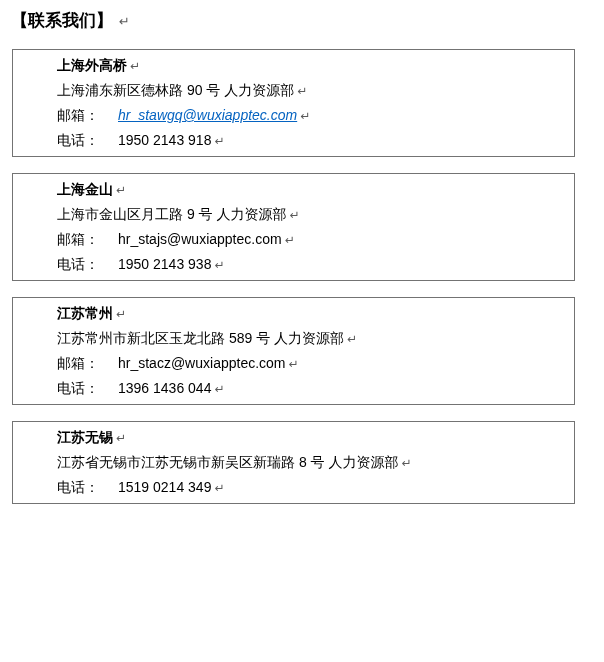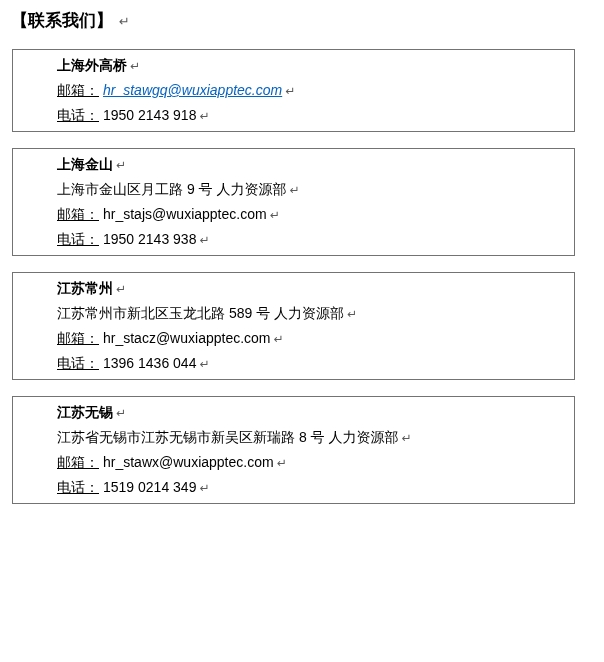--- a/index.html
+++ b/index.html
@@ -37,22 +37,21 @@
     line-height: 24px;
     background: #ffffff;
   }
   .line {
     white-space: nowrap;
   }
   .loc-name {
     font-weight: bold;
   }
   .field-label {
-    margin-right: 4px;
-    text-decoration: underline;
+    margin-right: 19px;
   }
   .email-link {
     color: #0563C1;
     text-decoration: underline;
     cursor: pointer;
     font-style: italic;
   }
   .email-plain {
     color: #000000;
     text-decoration: none;
@@ -70,20 +69,21 @@
 </style>
 </head>
 <body>
 
 <div class="page">
 
   <div class="doc-title"><span>【联系我们】</span><span class="pmark title-pmark">↵</span></div>
 
   <div class="card">
     <div class="line"><span class="loc-name">上海外高桥</span><span class="pmark">↵</span></div>
+    <div class="line"><span>上海浦东新区德林路 90 号 人力资源部</span><span class="pmark">↵</span></div>
     <div class="line"><span class="field-label">邮箱：</span><a class="email-link" href="#">hr_stawgq@wuxiapptec.com</a><span class="pmark">↵</span></div>
     <div class="line"><span class="field-label">电话：</span><span>1950 2143 918</span><span class="pmark">↵</span></div>
   </div>
 
   <div class="card">
     <div class="line"><span class="loc-name">上海金山</span><span class="pmark">↵</span></div>
     <div class="line"><span>上海市金山区月工路 9 号 人力资源部</span><span class="pmark">↵</span></div>
     <div class="line"><span class="field-label">邮箱：</span><span class="email-plain">hr_stajs@wuxiapptec.com</span><span class="pmark">↵</span></div>
     <div class="line"><span class="field-label">电话：</span><span>1950 2143 938</span><span class="pmark">↵</span></div>
   </div>
@@ -91,18 +91,17 @@
   <div class="card">
     <div class="line"><span class="loc-name">江苏常州</span><span class="pmark">↵</span></div>
     <div class="line"><span>江苏常州市新北区玉龙北路 589 号 人力资源部</span><span class="pmark">↵</span></div>
     <div class="line"><span class="field-label">邮箱：</span><span class="email-plain">hr_stacz@wuxiapptec.com</span><span class="pmark">↵</span></div>
     <div class="line"><span class="field-label">电话：</span><span>1396 1436 044</span><span class="pmark">↵</span></div>
   </div>
 
   <div class="card">
     <div class="line"><span class="loc-name">江苏无锡</span><span class="pmark">↵</span></div>
     <div class="line"><span>江苏省无锡市江苏无锡市新吴区新瑞路 8 号 人力资源部</span><span class="pmark">↵</span></div>
-    <div class="line"><span class="field-label">邮箱：</span><span class="email-plain">hr_stawx@wuxiapptec.com</span><span class="pmark">↵</span></div>
     <div class="line"><span class="field-label">电话：</span><span>1519 0214 349</span><span class="pmark">↵</span></div>
   </div>
 
 
 </div>
 
 </body></html>

